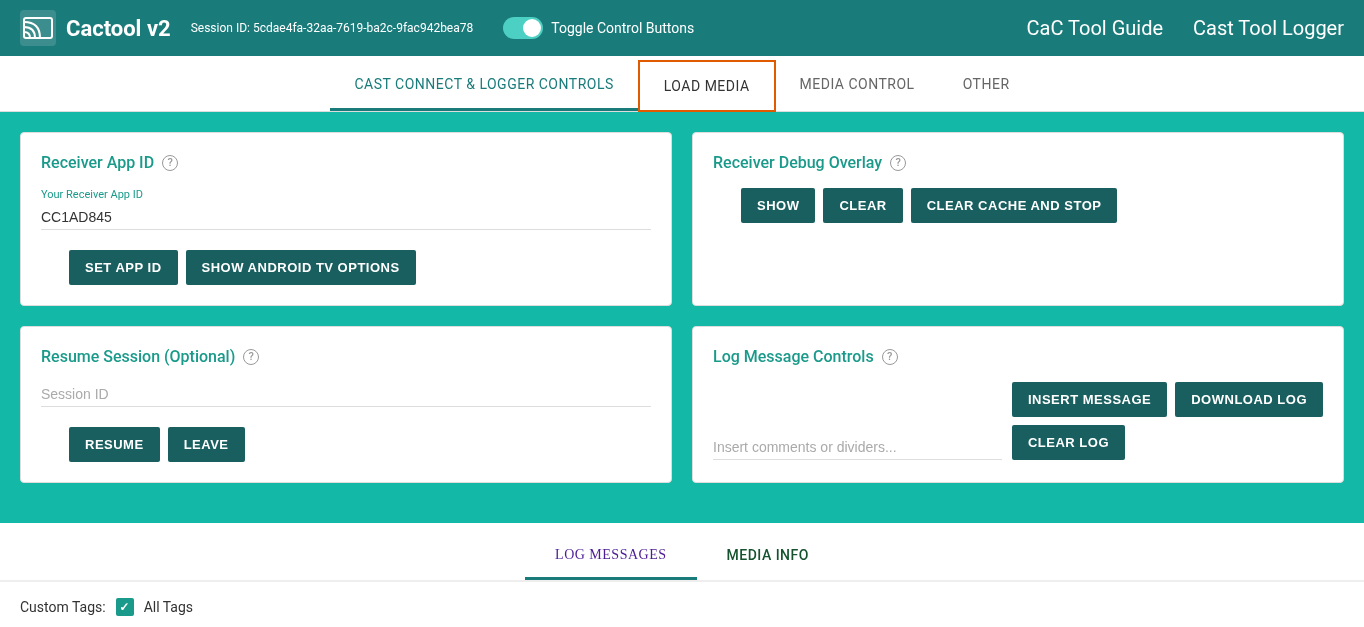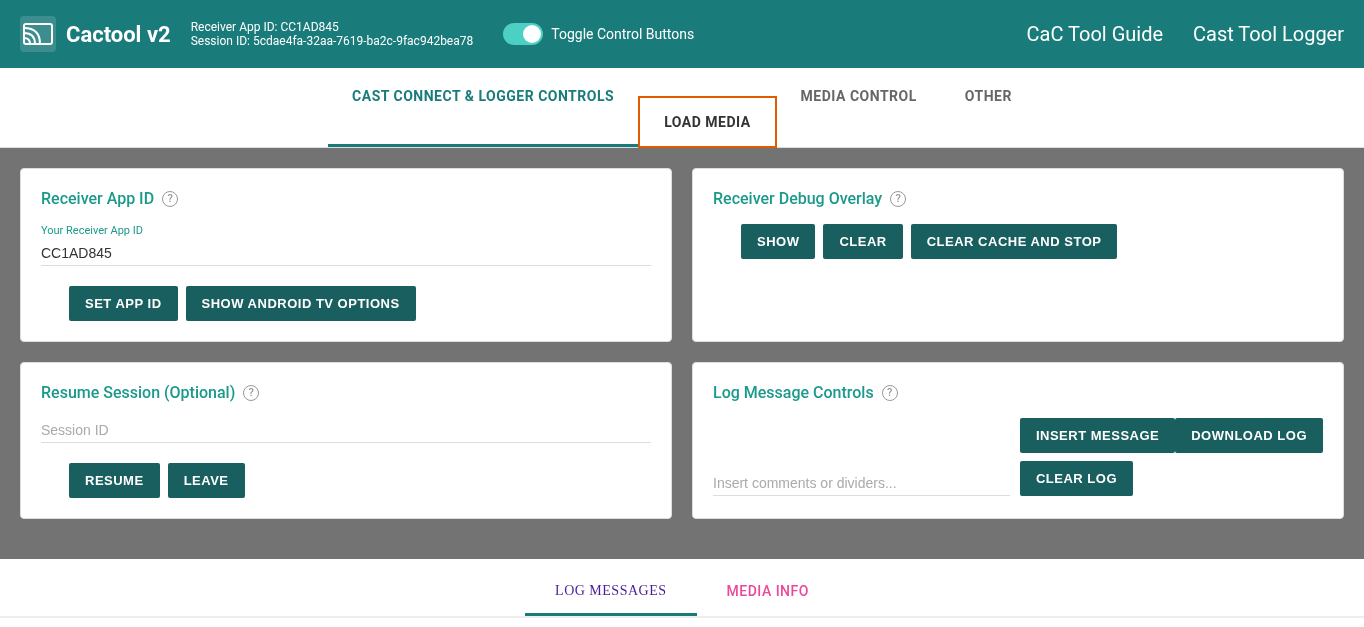--- a/index.html
+++ b/index.html
@@ -4,21 +4,21 @@
   <style>
     * { box-sizing: border-box; margin: 0; padding: 0; }
     body { font-family: 'Roboto', Arial, sans-serif; font-size: 14px; background: #fff; color: #333; }
 
     
     .header {
       background-color: #1a7b7b;
       display: flex;
       align-items: center;
       padding: 0 20px;
-      height: 68px;
+      height: 56px;
       color: white;
     }
     .header-logo {
       display: flex;
       align-items: center;
       gap: 10px;
       margin-right: 20px;
     }
     .logo-text {
       font-size: 22px;
@@ -79,42 +79,41 @@
     .tabs-container {
       border-bottom: 1px solid #ddd;
       display: flex;
       justify-content: center;
       padding-top: 4px;
       background: #fff;
     }
     .tab {
       padding: 16px 24px;
       font-size: 14px;
-      font-weight: 700;
+      font-weight: 400;
       cursor: pointer;
       color: #666;
       border-bottom: 3px solid transparent;
       text-transform: uppercase;
       letter-spacing: 0.5px;
     }
     .tab.active {
       color: #1a7b7b;
       border-bottom: 3px solid #1a7b7b;
     }
     .tab.highlighted {
       border: 2px solid #e05a00;
       color: #333;
       margin-bottom: -1px;
-      margin-top: 24px;
     }
 
     
     .main-content {
       padding: 20px;
-      background: #737373;
+      background: #14b8a6;
     }
 
     
     .cards-grid {
       display: grid;
       grid-template-columns: 1fr 1fr;
       gap: 20px;
       margin-bottom: 20px;
     }
 
@@ -199,21 +198,21 @@
       justify-content: center;
       background: white;
       padding-top: 10px;
     }
 
     .bottom-tab {
       padding: 14px 30px;
       font-size: 14px;
       font-weight: 500;
       cursor: pointer;
-      color: #ec4899;
+      color: #14532d;
       border-bottom: 3px solid transparent;
       text-transform: uppercase;
       letter-spacing: 0.5px;
     }
 
     .bottom-tab.active {
       color: #4c1d95;
       border-bottom: 3px solid #1a7b7b;
       font-family: Liberation Serif, serif;
     }
@@ -282,24 +281,20 @@
       <rect x="4" y="8" width="28" height="20" rx="2" stroke="white" stroke-width="2" fill="none"></rect>
       <path d="M4 22 Q10 22 10 28" stroke="white" stroke-width="2" fill="none" stroke-linecap="round"></path>
       <path d="M4 17 Q15 17 15 28" stroke="white" stroke-width="2" fill="none" stroke-linecap="round"></path>
       <path d="M4 12 Q20 12 20 28" stroke="white" stroke-width="2" fill="none" stroke-linecap="round"></path>
     </svg>
     <span class="logo-text">Cactool v2</span>
   </div>
 
   <div class="header-info">
     <span>
-      <span>Receiver App ID:</span>
-      <span>CC1AD845</span>
-    </span>
-    <span>
       <span>Session ID:</span>
       <span>5cdae4fa-32aa-7619-ba2c-9fac942bea78</span>
     </span>
   </div>
 
   <div class="toggle-section">
     <div class="toggle-switch"></div>
     <span class="toggle-label">Toggle Control Buttons</span>
   </div>
 
@@ -363,21 +358,21 @@
     <div class="card">
       <div class="card-title">
         <span>Log Message Controls</span>
         <span class="help-icon">?</span>
       </div>
       <div class="input-row">
         <div class="input-wrapper">
           <input type="text" class="comment-input" placeholder="Insert comments or dividers..." style="">
         </div>
         <div style="display:flex; flex-direction:column; gap:8px;">
-          <div style="display:flex; gap:0;">
+          <div style="display:flex; gap:8px;">
             <button class="btn-dark">INSERT MESSAGE</button>
             <button class="btn-dark">DOWNLOAD LOG</button>
           </div>
           <div style="display:flex; gap:8px;">
             <button class="btn-dark">CLEAR LOG</button>
           </div>
         </div>
       </div>
     </div>
 

